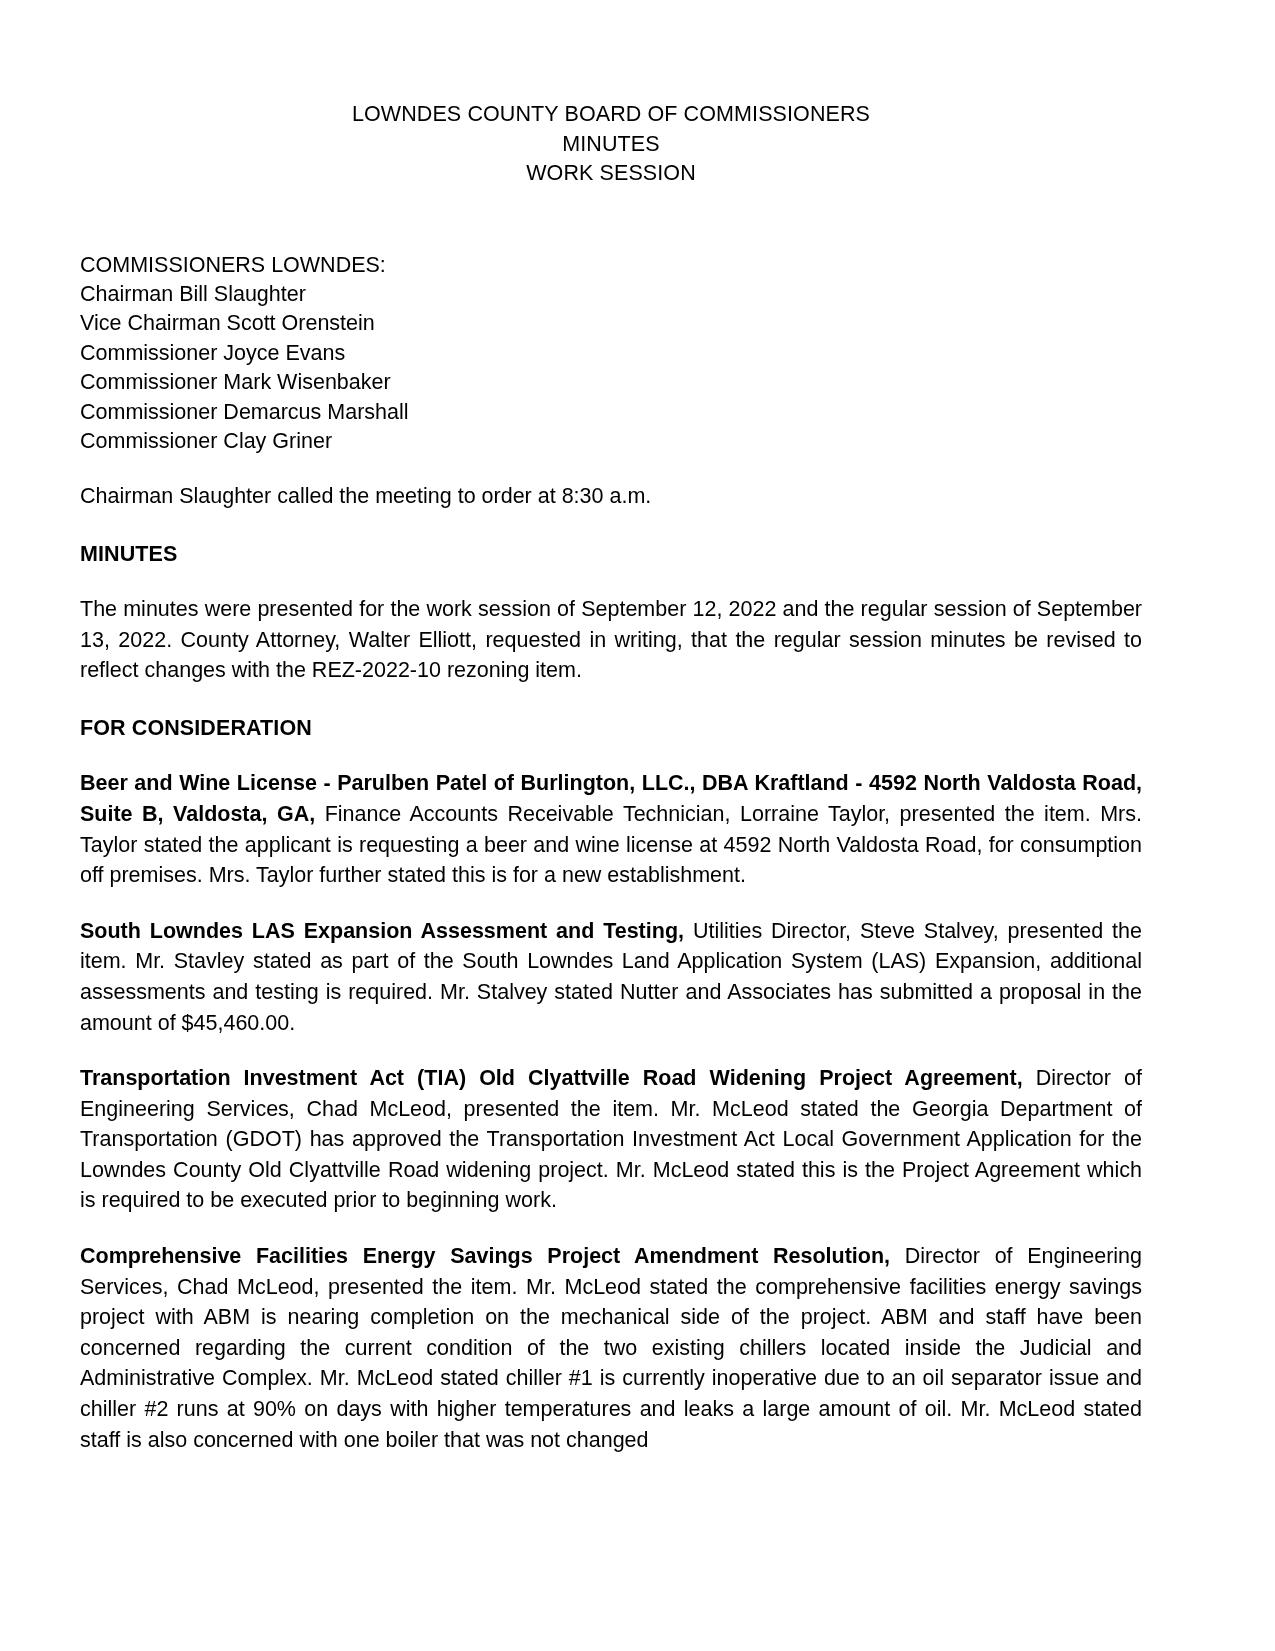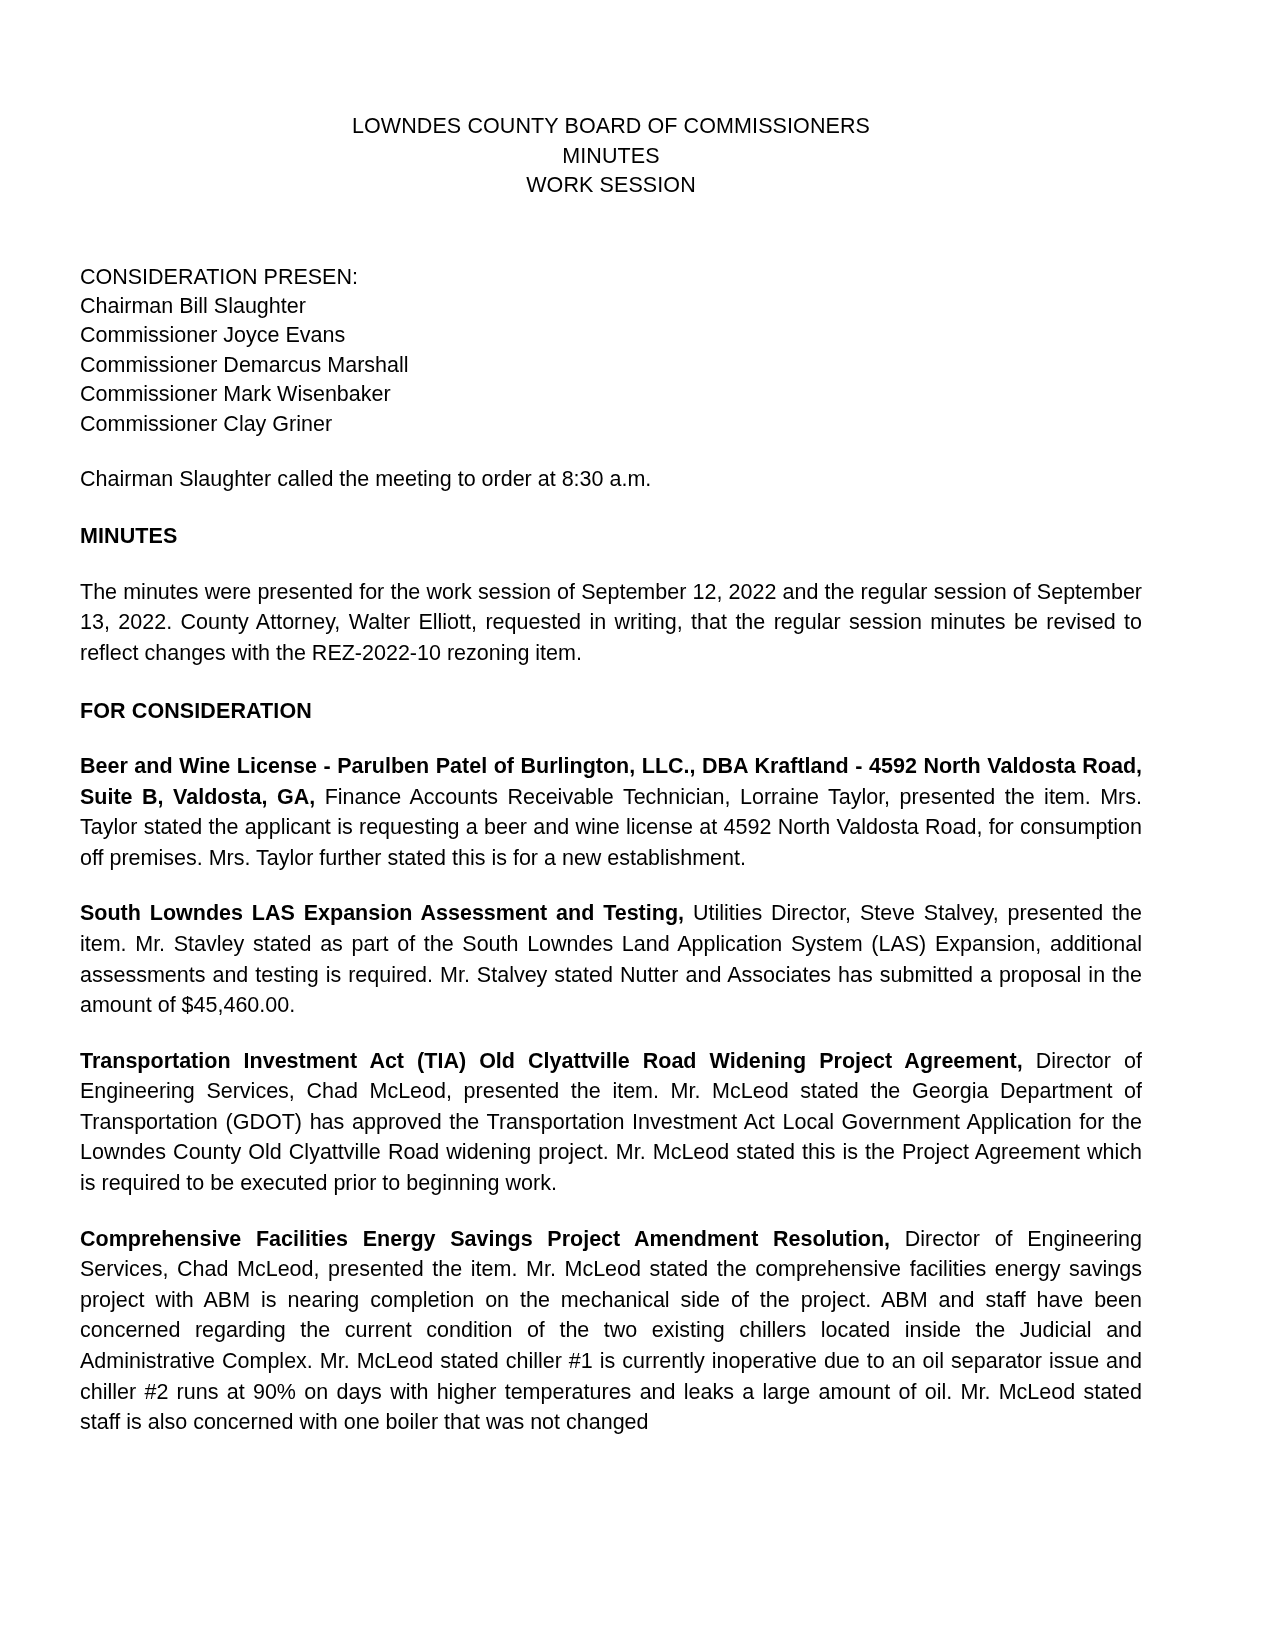--- a/index.html
+++ b/index.html
@@ -15,21 +15,21 @@
     position: relative;
     width: 1275px;
     height: 1651px;
     background: #ffffff;
     overflow: hidden;
     box-sizing: border-box;
   }
   .content {
     position: absolute;
     left: 80px;
-    top: 12px;
+    top: 0;
     width: 1062px;
   }
 
   
   .doc-header {
     text-align: center;
     padding-top: 100px;
     font-size: 21.5px;
     line-height: 29.5px;
     letter-spacing: 0.1px;
@@ -81,25 +81,26 @@
 <div class="page">
   <div class="content">
 
     <div class="doc-header">
       <span class="hline">LOWNDES COUNTY BOARD OF COMMISSIONERS</span>
       <span class="hline">MINUTES</span>
       <span class="hline">WORK SESSION</span>
     </div>
 
     <div class="roster">
-      <span class="rline">CONSIDERATION PRESEN:</span>
+      <span class="rline">COMMISSIONERS LOWNDES:</span>
       <span class="rline">Chairman Bill Slaughter</span>
+      <span class="rline">Vice Chairman Scott Orenstein</span>
       <span class="rline">Commissioner Joyce Evans</span>
+      <span class="rline">Commissioner Mark Wisenbaker</span>
       <span class="rline">Commissioner Demarcus Marshall</span>
-      <span class="rline">Commissioner Mark Wisenbaker</span>
       <span class="rline">Commissioner Clay Griner</span>
     </div>
 
     <div class="call-to-order">Chairman Slaughter called the meeting to order at 8:30 a.m.</div>
 
     <div class="section-heading">MINUTES</div>
 
     <div class="para">The minutes were presented for the work session of September 12, 2022 and the regular session of September 13, 2022.  County Attorney, Walter Elliott, requested in writing, that the regular session minutes be revised to reflect changes with the REZ-2022-10 rezoning item.</div>
 
     <div class="section-heading">FOR CONSIDERATION</div>

